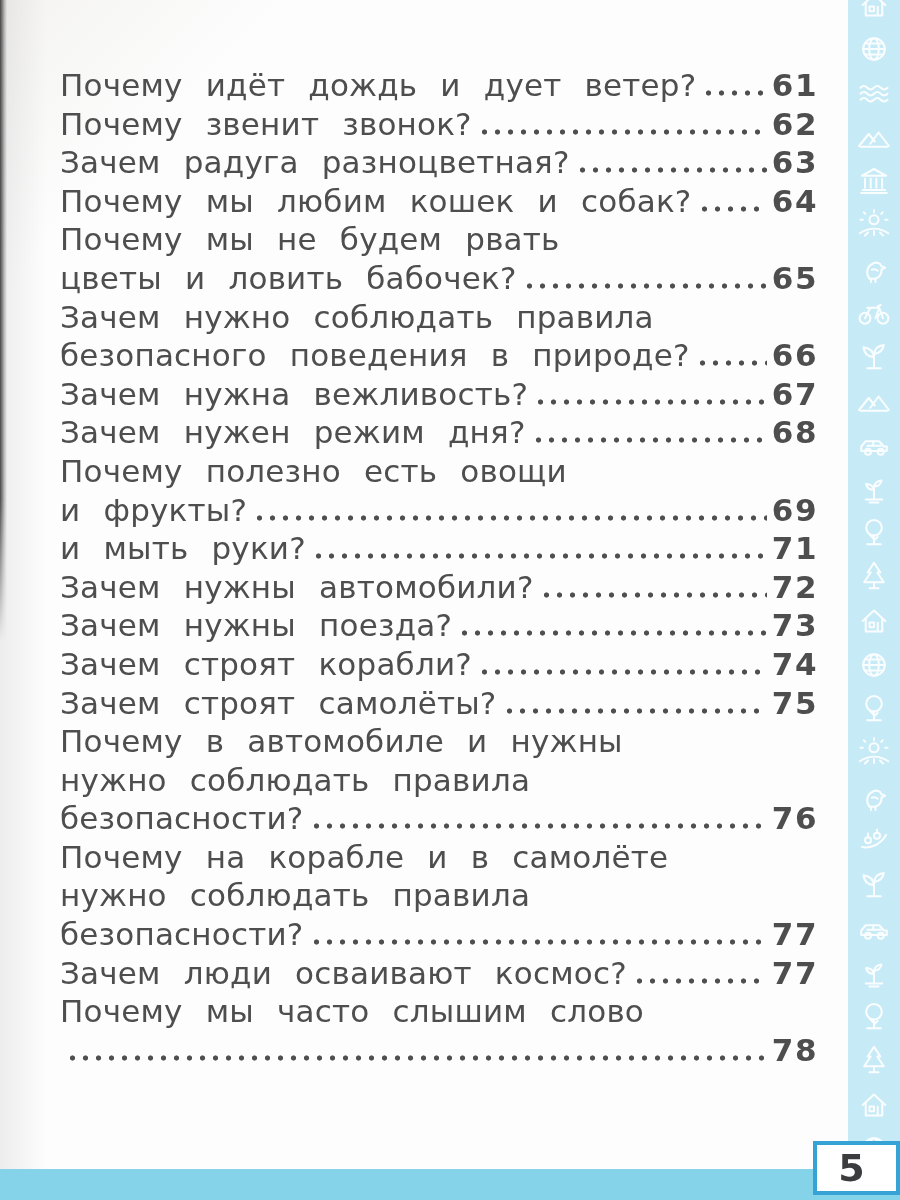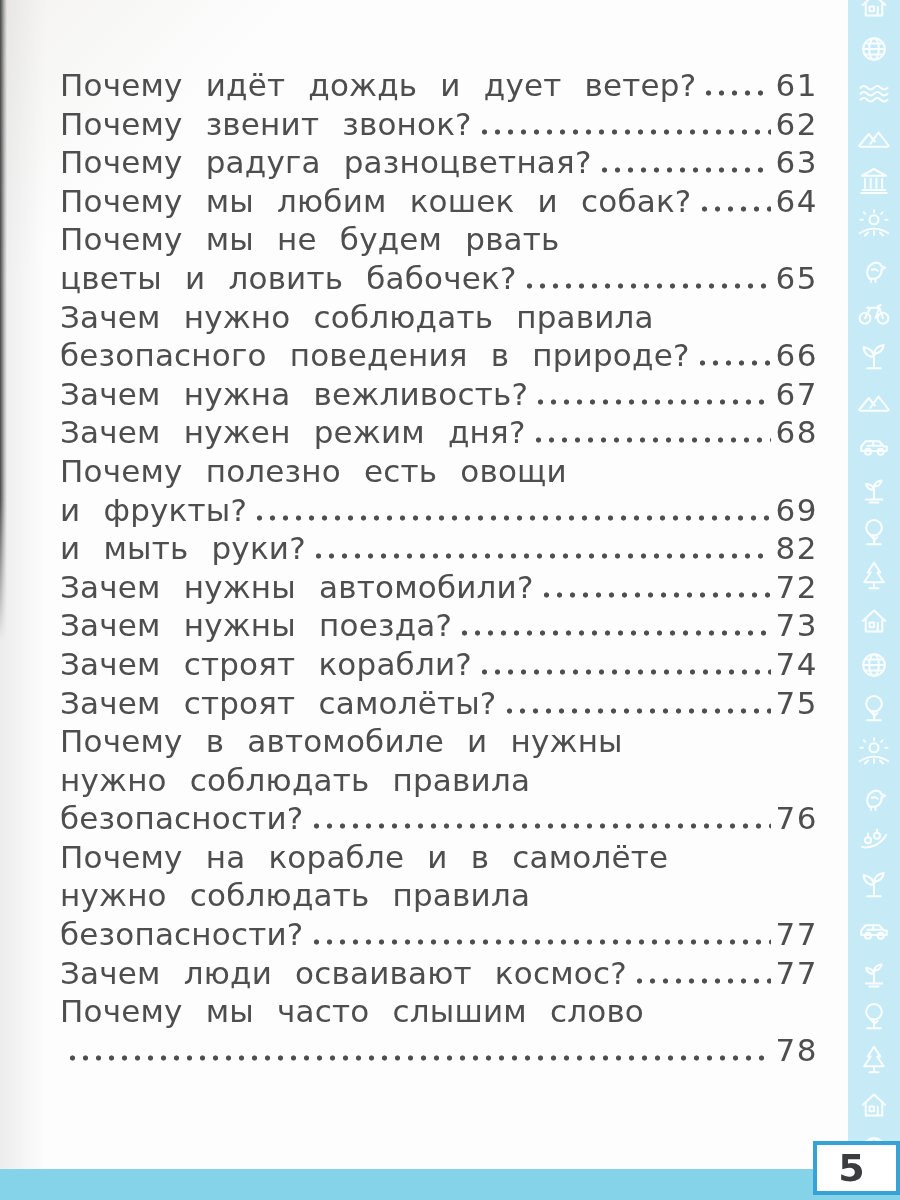--- a/index.html
+++ b/index.html
@@ -79,42 +79,42 @@
   .toc .txt { word-spacing: 0.42em; }
   .toc .dots {
     flex: 1; height: 10px;
     margin: 0 5px 0 6px;
     align-self: baseline;
     background: radial-gradient(circle at 6.5px 3px, #4f4f4f 2.25px, rgba(0,0,0,0) 2.9px);
     background-size: 13px 6px;
     background-position: left bottom;
     background-repeat: repeat-x;
   }
-  .toc .pg { letter-spacing: 1.5px; }
+  .toc .pg { letter-spacing: 1.5px; font-weight: bold; }
 </style>
 </head>
 <body>
 
 <div class="page">
   <div class="left-shade"></div>
   <div class="left-dark-edge"></div>
 
   <div class="toc" id="toc">
       <div class="line">
         <span class="txt">Почему идёт дождь и дует ветер?</span>
         <span class="dots"></span>
         <span class="pg">61</span>
       </div>
       <div class="line">
         <span class="txt">Почему звенит звонок?</span>
         <span class="dots"></span>
         <span class="pg">62</span>
       </div>
       <div class="line">
-        <span class="txt">Почему радуга разноцветная?</span>
+        <span class="txt">Зачем радуга разноцветная?</span>
         <span class="dots"></span>
         <span class="pg">63</span>
       </div>
       <div class="line">
         <span class="txt">Почему мы любим кошек и собак?</span>
         <span class="dots"></span>
         <span class="pg">64</span>
       </div>
       <div class="line">
         <span class="txt">Почему мы не будем рвать</span>
@@ -146,21 +146,21 @@
         <span class="txt">Почему полезно есть овощи</span>
       </div>
       <div class="line">
         <span class="txt">и фрукты?</span>
         <span class="dots"></span>
         <span class="pg">69</span>
       </div>
       <div class="line">
         <span class="txt">и мыть руки?</span>
         <span class="dots"></span>
-        <span class="pg">82</span>
+        <span class="pg">71</span>
       </div>
       <div class="line">
         <span class="txt">Зачем нужны автомобили?</span>
         <span class="dots"></span>
         <span class="pg">72</span>
       </div>
       <div class="line">
         <span class="txt">Зачем нужны поезда?</span>
         <span class="dots"></span>
         <span class="pg">73</span>

